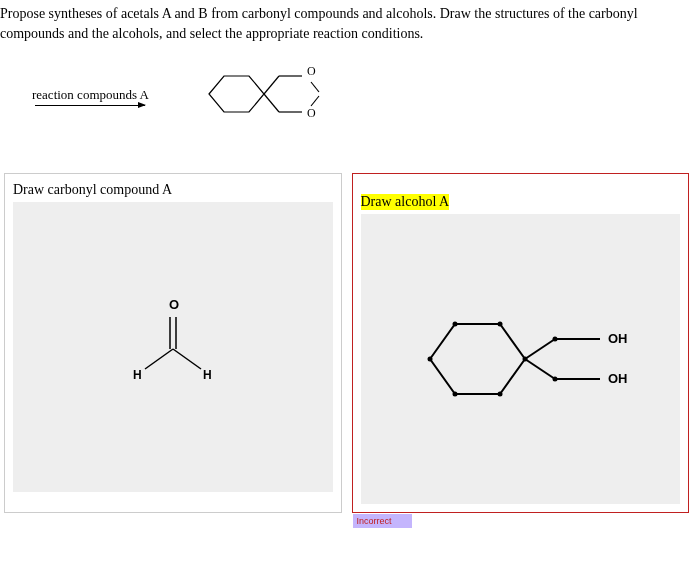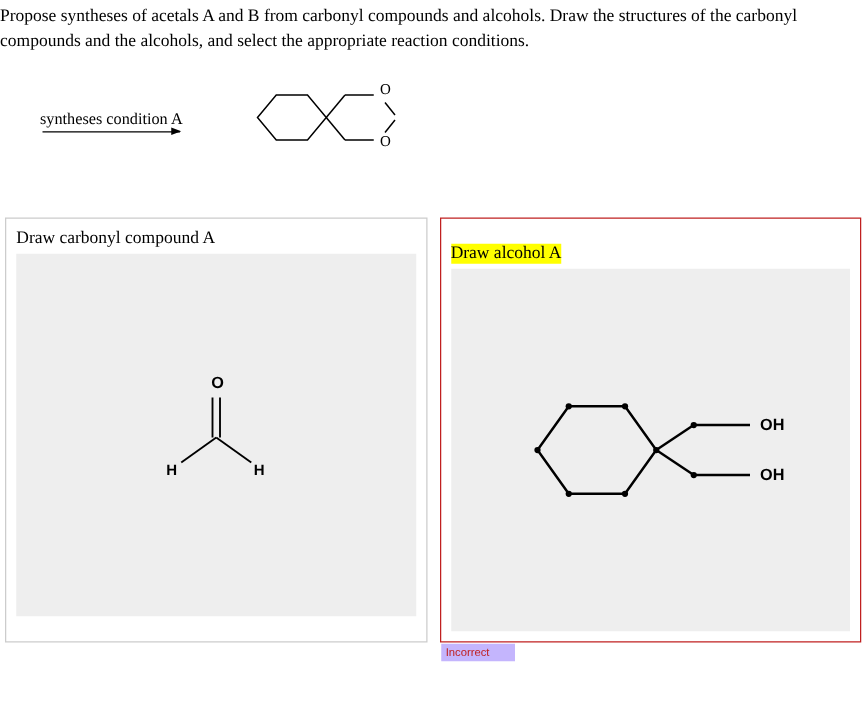--- a/index.html
+++ b/index.html
@@ -102,21 +102,21 @@
       font-family: Arial, sans-serif;
     }
   </style>
 </head>
 <body>
 
 <div class="question-text">Propose syntheses of acetals A and B from carbonyl compounds and alcohols. Draw the structures of the carbonyl compounds and the alcohols, and select the appropriate reaction conditions.</div>
 
 <div class="reaction-row">
   <div class="arrow-block">
-    <span class="arrow-condition">syntheses condition A</span>
+    <span class="arrow-condition">reaction compounds A</span>
     <div class="arrow-line"></div>
   </div>
   <div class="product-svg">
     <svg width="130" height="70" viewBox="0 0 130 70">
       <g stroke="#000" stroke-width="1.2" fill="none">
 
         <polygon points="10,35 25,17 50,17 65,35 50,53 25,53"></polygon>
 
         <line x1="65" y1="35" x2="80" y2="17"></line>
         <line x1="80" y1="17" x2="103" y2="17"></line>

